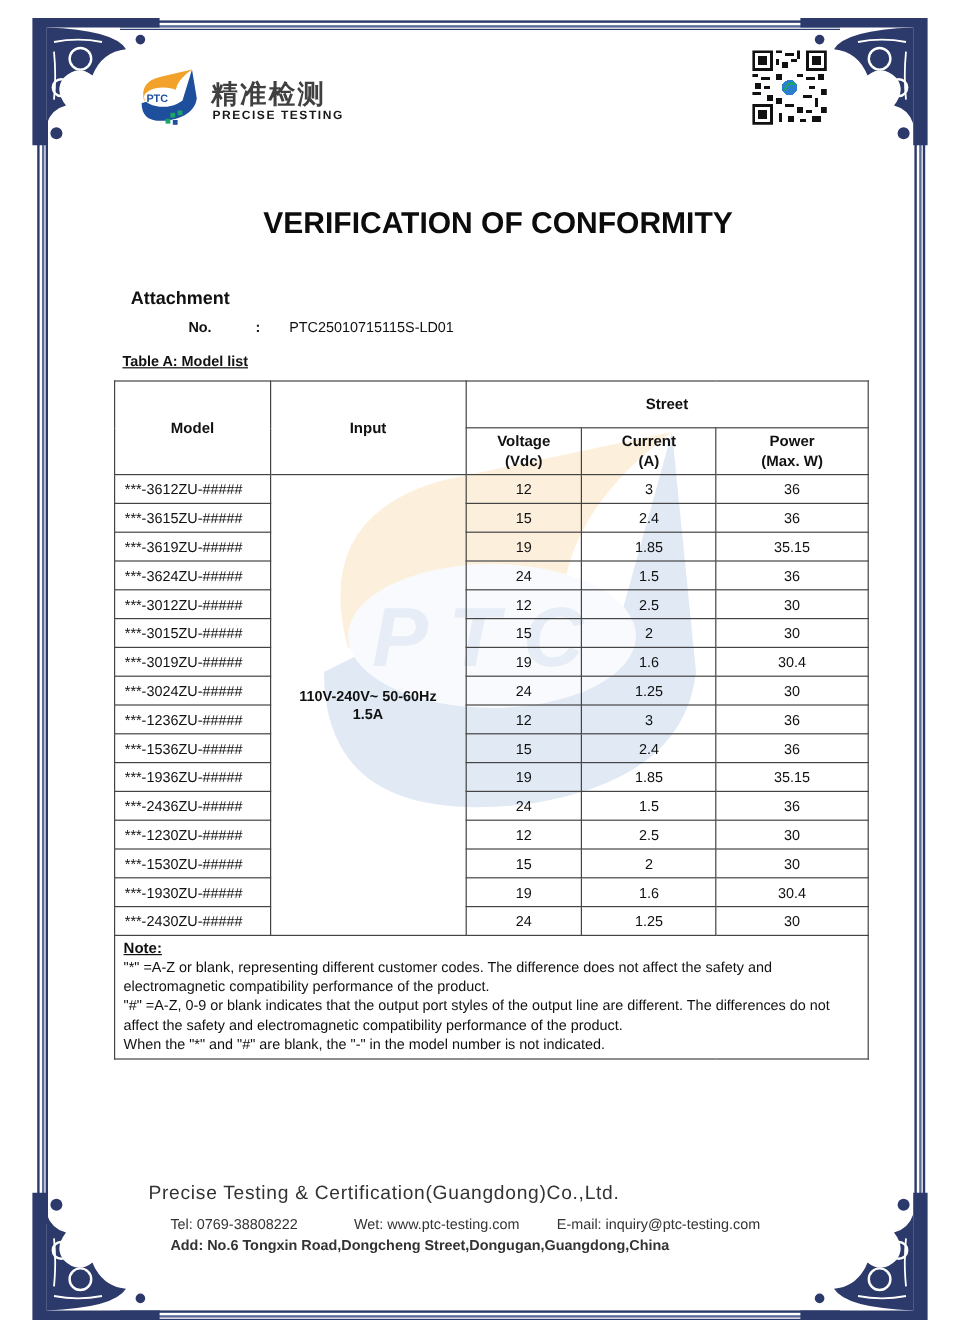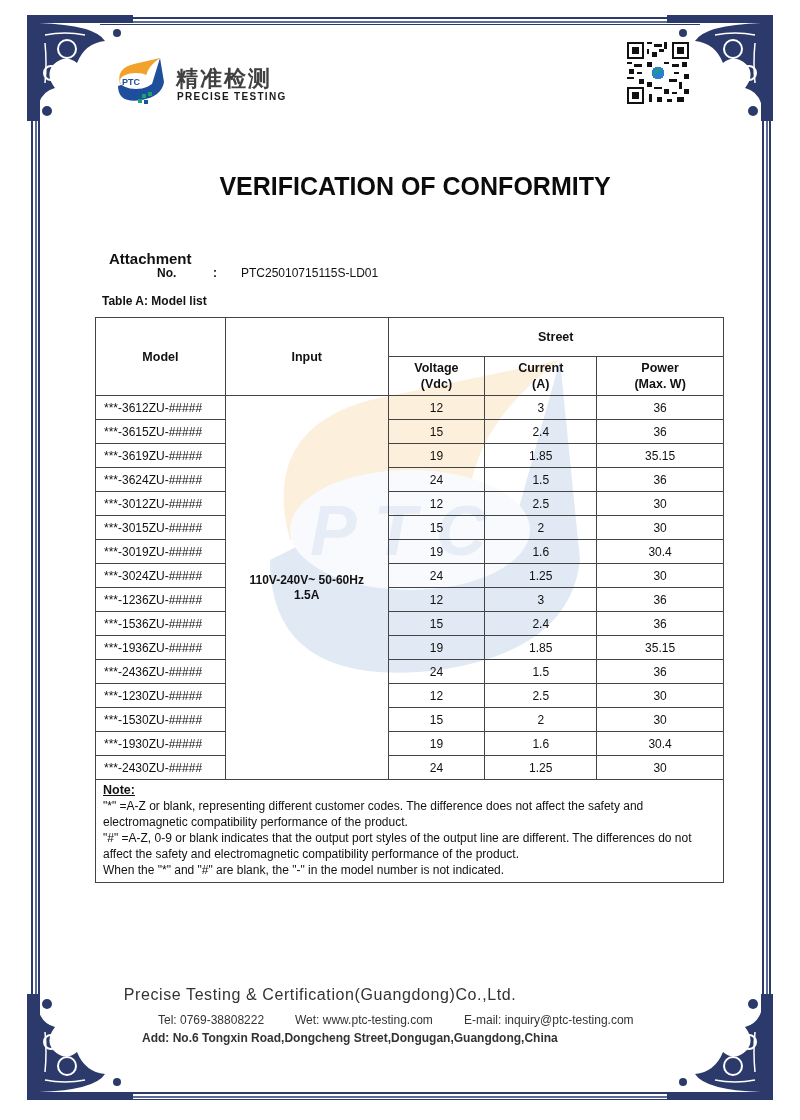--- a/index.html
+++ b/index.html
@@ -13,25 +13,25 @@
 
   
   .logo { position:absolute; left:112px; top:50px; width:180px; height:60px; }
   .logo-emblem { position:absolute; left:0; top:4px; width:58px; height:52px; }
   .logo-cn { position:absolute; left:64px; top:14px; font-size:22px; font-weight:bold; letter-spacing:2px; color:#404040; font-family:"DejaVu Sans", sans-serif; }
   .logo-en { position:absolute; left:65px; top:41px; font-size:10px; font-weight:bold; letter-spacing:1.3px; color:#1a1a1a; }
   .qr { position:absolute; left:627px; top:42px; width:62px; height:62px; }
 
   .title { position:absolute; left:0; width:830px; top:172px; text-align:center; font-size:25px; font-weight:bold; color:#0c0c0c; letter-spacing:0px; }
 
-  .attach-title { position:absolute; left:109px; top:240px; font-size:15px; font-weight:bold;margin-top:10px; }
+  .attach-title { position:absolute; left:109px; top:240px; font-size:15px; font-weight:bold; }
   .no-label { position:absolute; left:109px; top:266px; font-size:12px; font-weight:bold;padding-left:48px; }
   .no-colon { position:absolute; left:213px; top:266px; font-size:12px; font-weight:bold; }
   .no-value { position:absolute; left:241px; top:266px; font-size:12px; }
-  .table-caption { position:absolute; left:102px; top:294px; font-size:12px; font-weight:bold; }
+  .table-caption { position:absolute; left:102px; top:294px; font-size:12px; font-weight:bold; text-decoration:underline; }
 
   
   .watermark { position:absolute; left:230px; top:340px; width:380px; height:360px; opacity:0.18; pointer-events:none; }
 
   
   table.models { position:absolute; left:95px; top:317px; width:629px; border-collapse:collapse; font-size:12px; }
   table.models td, table.models th { border:1px solid #444; text-align:center; padding:0; }
   table.models th { font-weight:bold; font-size:12.5px; }
   table.models th.top { height:38px; }
   table.models th.sub { height:38px; line-height:16px; }
@@ -333,17 +333,17 @@
         <div>"*" =A-Z or blank, representing different customer codes. The difference does not affect the safety and electromagnetic compatibility performance of the product.</div>
         <div>"#" =A-Z, 0-9 or blank indicates that the output port styles of the output line are different. The differences do not affect the safety and electromagnetic compatibility performance of the product.</div>
         <div>When the "*" and "#" are blank, the "-" in the model number is not indicated.</div>
       </td>
     </tr>
   </tbody>
 </table>
 
 <div class="footer-company">Precise Testing &amp; Certification(Guangdong)Co.,Ltd.</div>
 <div class="footer-line1">
-  <span style="left:16px;">Tel: 0769-38808222</span>
+  <span style="left:0;">Tel: 0769-38808222</span>
   <span style="left:153px;">Wet: www.ptc-testing.com</span>
   <span style="left:322px;">E-mail: inquiry@ptc-testing.com</span>
 </div>
 <div class="footer-line2">Add: No.6 Tongxin Road,Dongcheng Street,Dongugan,Guangdong,China</div>
 
 </body></html>

